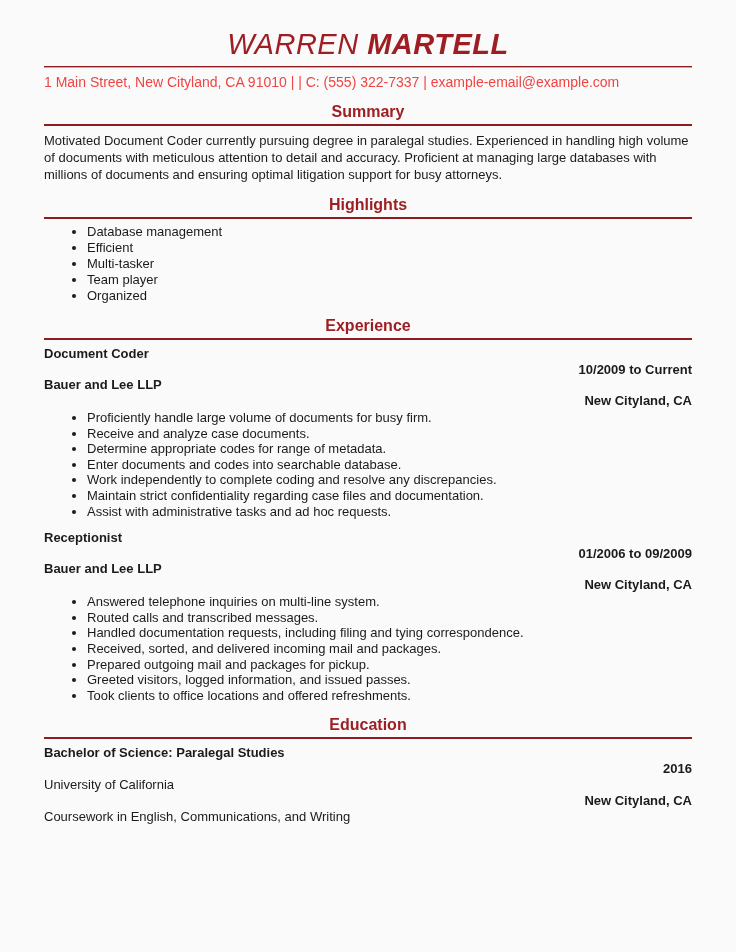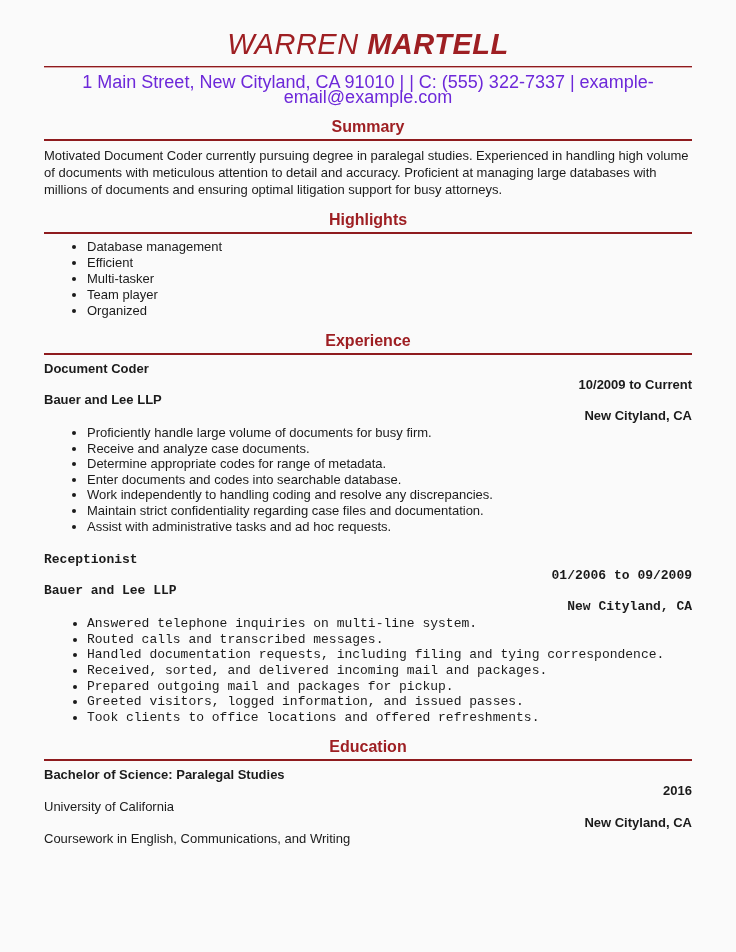--- a/index.html
+++ b/index.html
@@ -33,24 +33,23 @@
   }
   .name .last{font-weight:700;}
   .name-rule{
     height:2px;
     background:var(--rule);
     margin-top:6px;
     border-bottom:1px solid #d9a2a2;
   }
   .contact{
     margin-top:7px;
-    text-align:center;
-    font-size:18px;
+    font-size:14px;
     line-height:15px;
-    color:#6d28d9;
+    color:#ef4444;
   }
 
   
   .section{margin-top:12px;}
   .section-title{
     margin:0;
     text-align:center;
     font-size:16px;
     line-height:20px;
     font-weight:700;
@@ -77,21 +76,21 @@
     list-style:disc outside;
   }
   ul.bullets li{
     font-size:13px;
     line-height:16px;
   }
   ul.bullets.tight li{line-height:15.6px;}
 
   
   .job{margin-top:6px;}
-  .job + .job{margin-top:18px;font-family:Liberation Mono, monospace;}
+  .job + .job{margin-top:11px;}
   .row{
     display:flex;
     justify-content:space-between;
     font-size:13px;
     line-height:15.5px;
     flex-direction:column;
   }
   .row .left{text-align:left;}
   .row .right{text-align:right;white-space:nowrap;}
   .bold{font-weight:700;}
@@ -143,21 +142,21 @@
       </div>
       <div class="row">
         <span class="left bold">Bauer and Lee LLP</span>
         <span class="right bold">New Cityland, CA</span>
       </div>
       <ul class="bullets tight">
         <li>Proficiently handle large volume of documents for busy firm.</li>
         <li>Receive and analyze case documents.</li>
         <li>Determine appropriate codes for range of metadata.</li>
         <li>Enter documents and codes into searchable database.</li>
-        <li>Work independently to handling coding and resolve any discrepancies.</li>
+        <li>Work independently to complete coding and resolve any discrepancies.</li>
         <li>Maintain strict confidentiality regarding case files and documentation.</li>
         <li>Assist with administrative tasks and ad hoc requests.</li>
       </ul>
     </div>
 
     <div class="job">
       <div class="row">
         <span class="left bold">Receptionist</span>
         <span class="right bold">01/2006 to 09/2009</span>
       </div>

